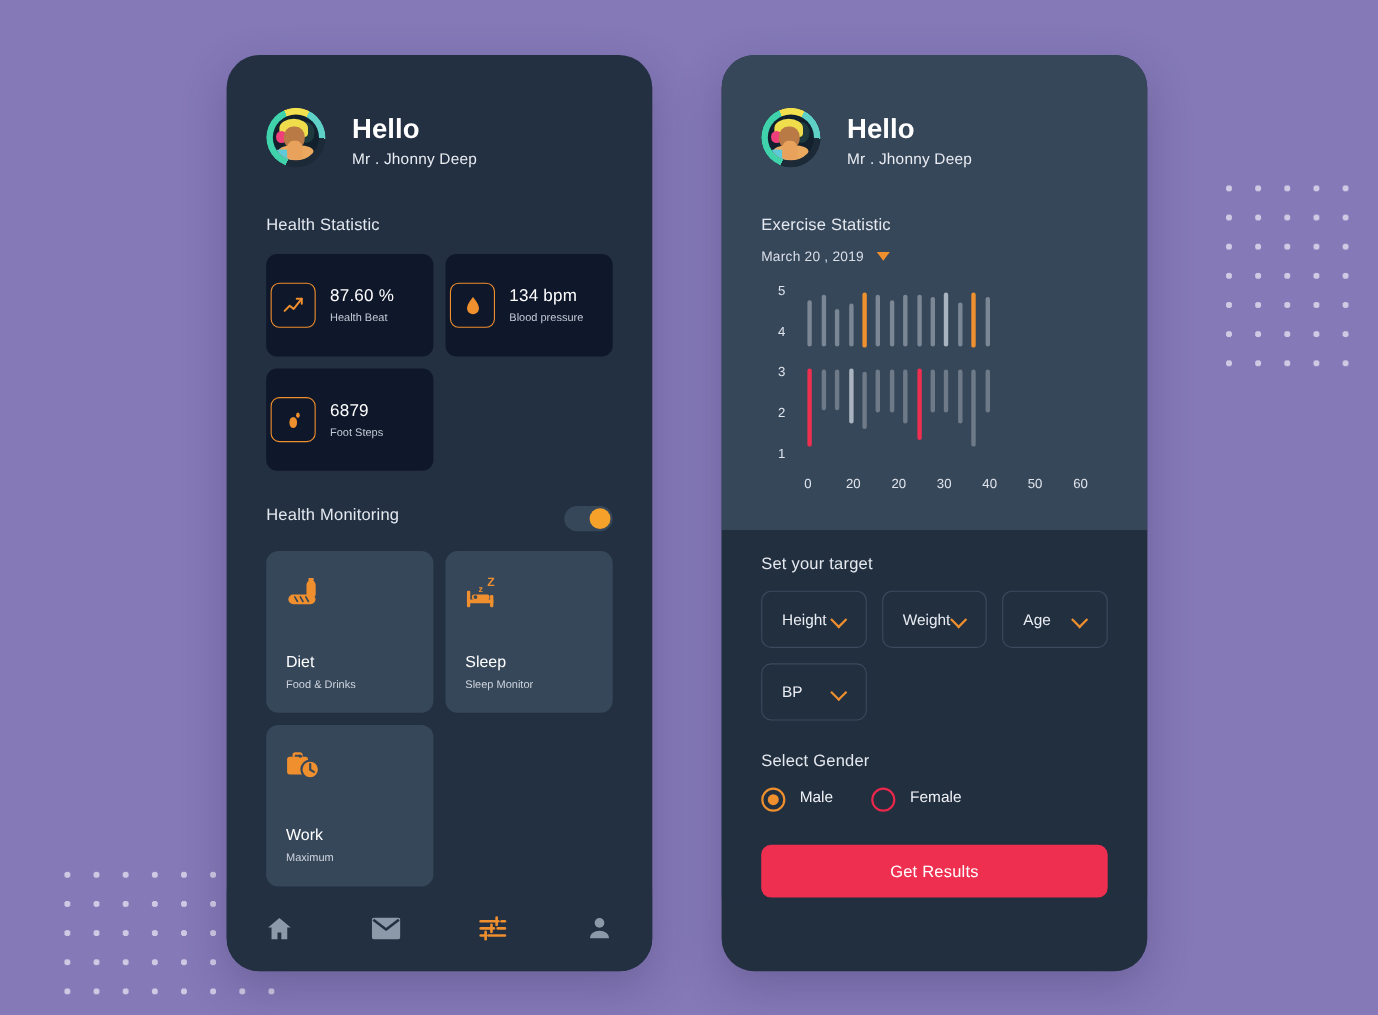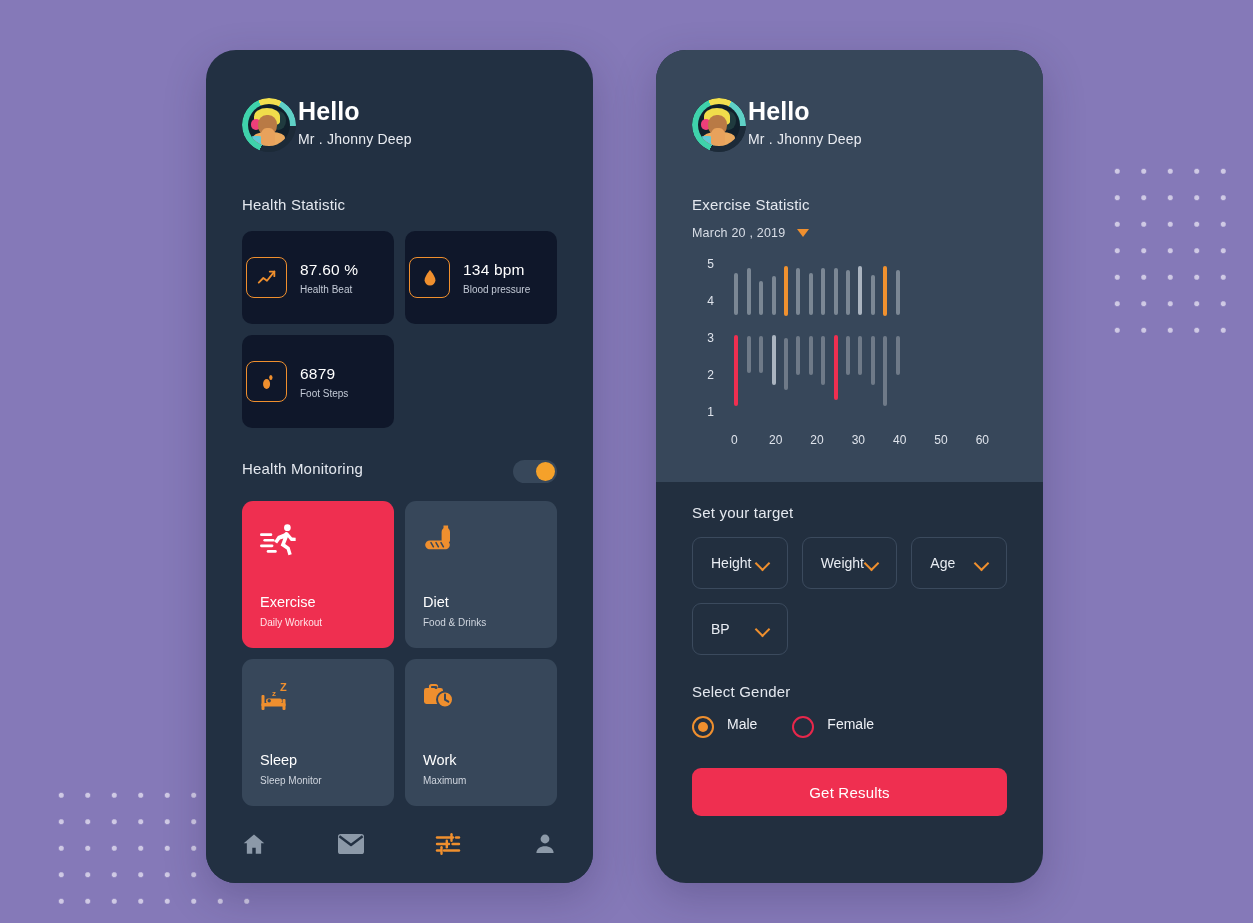--- a/index.html
+++ b/index.html
@@ -28,21 +28,21 @@
   .phone {
     position: absolute;
     border-radius: 30px;
     overflow: hidden;
     box-shadow: 0 14px 40px rgba(40,30,70,0.25);
   }
   #phone-left  { left: 206px; top: 50px;  width: 387px; height: 833px; background: #223042; }
   #phone-right { left: 656px; top: 50px;  width: 387px; height: 833px; background: #222f3f; }
 
   
-  .profile-header { display: flex; align-items: flex-start; gap: 2px; }
+  .profile-header { display: flex; align-items: flex-end; gap: 24px; }
   .avatar {
     width: 54px; height: 54px; border-radius: 50%;
     position: relative; overflow: hidden;
     background: #1c2a38; flex: none;
   }
   .av-ring  { position:absolute; inset:0; border-radius:50%;
     background: conic-gradient(from 200deg, #3fd2ab 0 38%, #f3e04f 38% 52%, #5fd0c6 52% 70%, #1c2a38 70% 100%); }
   .av-inner { position:absolute; inset:6px; border-radius:50%; overflow:hidden; background:#11202c; }
   .av-face  { position:absolute; left:24%; top:26%; width:46%; height:50%; border-radius:45% 45% 50% 50%; background:#b97a45; }
   .av-hair  { position:absolute; left:14%; top:10%; width:62%; height:40%; border-radius:50% 50% 20% 20%; background:#f0dd4b; }
@@ -255,34 +255,20 @@
       </div>
 
     <div class="monitor-row">
       <div class="section-title">Health Monitoring</div>
       <div class="toggle">
         <div class="knob"></div>
       </div>
     </div>
 
     <div class="tile-grid" id="tile-grid">
-        <div class="tile active">
-          <div class="tile-icon">
-            <svg width="38" height="34" viewBox="0 0 34 30" fill="#fff">
-              <circle cx="24.5" cy="4" r="3"></circle>
-              <path d="M21.5 9.2 16 11.4l-3.3 5 2.6 1.8 2.6-3.6 3-1-2.4 6.3 5.4 3.6 1.5 5.1 3-.9-1.9-6.3-4-2.8 2.4-6 2.7 3.2 4.3.1v-3l-3.2-.1-3.6-4.2c-.7-.8-1.7-1-2.6-.4z"></path>
-              <rect x="0" y="9" width="11" height="2.4" rx="1.2"></rect>
-              <rect x="3" y="14" width="10" height="2.4" rx="1.2"></rect>
-              <rect x="0" y="19" width="12" height="2.4" rx="1.2"></rect>
-              <rect x="6" y="24" width="9" height="2.4" rx="1.2"></rect>
-            </svg>
-          </div>
-          <div class="tile-title">Exercise</div>
-          <div class="tile-sub">Daily Workout</div>
-        </div>
         <div class="tile">
           <div class="tile-icon">
             <svg width="34" height="32" viewBox="0 0 34 32" fill="#ef8f2e">
               <path d="M20.5 2.4h4.6v2.3c0 .8 1.9 1.6 1.9 4.2v8.3c0 1.5-1 2.6-2.6 2.6h-3.2c-1.6 0-2.6-1.1-2.6-2.6V8.9c0-2.6 1.9-3.4 1.9-4.2V2.4z"></path>
               <path d="M6.8 17.4h15.4c2.6 0 4.6 2 4.6 4.4s-2 4.5-4.6 4.5H6.8c-2.5 0-4.6-2-4.6-4.5s2.1-4.4 4.6-4.4z"></path>
               <g stroke="#37475a" stroke-width="1.5" stroke-linecap="round">
                 <line x1="8" y1="19.6" x2="10.4" y2="23.8"></line>
                 <line x1="13" y1="19.6" x2="15.4" y2="23.8"></line>
                 <line x1="18" y1="19.6" x2="20.4" y2="23.8"></line>
               </g>

